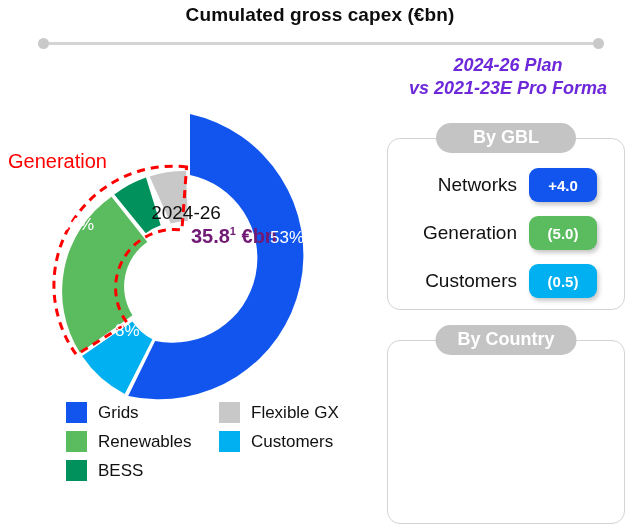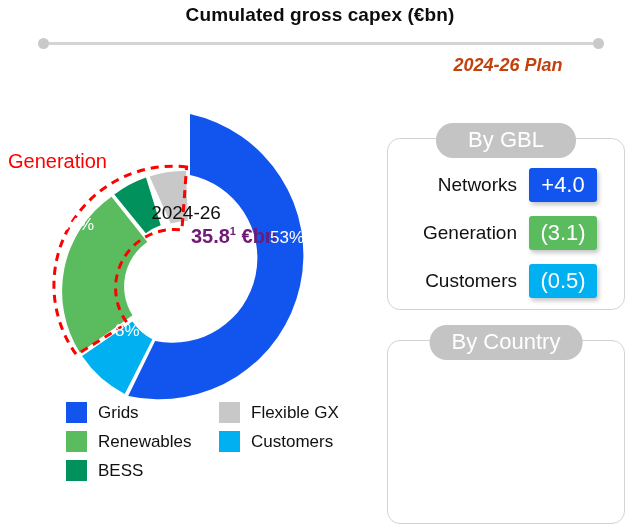--- a/index.html
+++ b/index.html
@@ -146,21 +146,21 @@
     left: 382px;
     top: 54px;
     width: 252px;
     height: 470px;
   }
   .panel-head {
     text-align: center;
     font-size: 18px;
     font-style: italic;
     font-weight: bold;
-    color: #c2410c;
+    color: #6d28d9;
     line-height: 23px;
   }
 
   .card {
     position: absolute;
     left: 5px;
     width: 238px;
     border: 1.6px solid #d3d3d3;
     border-radius: 13px;
     background: #ffffff;
@@ -172,22 +172,22 @@
   .card-pill {
     position: absolute;
     left: 50%;
     transform: translateX(-50%);
     top: -16px;
     min-width: 140px;
     padding: 4px 22px 5px;
     border-radius: 17px;
     background: #c4c4c4;
     color: #ffffff;
-    font-size: 22px;
-    font-weight: normal;
+    font-size: 18px;
+    font-weight: bold;
     text-align: center;
     white-space: nowrap;
     box-sizing: border-box;
   }
 
   .card-rows {
     position: absolute;
     left: 0;
     right: 13px;
     top: 22px;
@@ -201,27 +201,27 @@
   }
   .row-label {
     font-size: 19px;
     color: #111;
     white-space: nowrap;
     margin-right: 12px;
   }
   .row-badge {
     width: 68px;
     height: 34px;
-    border-radius: 3px;
+    border-radius: 9px;
     display: flex;
     align-items: center;
     justify-content: center;
     color: #ffffff;
-    font-size: 22px;
-    font-weight: normal;
+    font-size: 15px;
+    font-weight: bold;
     box-shadow: 2px 3px 4px rgba(0,0,0,0.22);
     box-sizing: border-box;
   }
 </style>
 </head>
 <body>
 
 <div class="title">Cumulated gross capex (€bn)</div>
 
 <div class="divider">
@@ -307,31 +307,32 @@
     <div class="legend-item">
       <span class="legend-swatch" style="background:#00B0F0"></span>
       <span class="legend-text">Customers</span>
     </div>
   </div>
 </div>
 
 <div class="right-panel">
 
   <div class="panel-head">2024-26 Plan</div>
+  <div class="panel-head">vs 2021-23E Pro Forma</div>
 
   <div class="card gbl">
     <div class="card-pill">By GBL</div>
     <div class="card-rows">
       <div class="card-row">
         <span class="row-label">Networks</span>
         <span class="row-badge" style="background:#1155EE">+4.0</span>
       </div>
       <div class="card-row">
         <span class="row-label">Generation</span>
-        <span class="row-badge" style="background:#5BBB5F">(3.1)</span>
+        <span class="row-badge" style="background:#5BBB5F">(5.0)</span>
       </div>
       <div class="card-row">
         <span class="row-label">Customers</span>
         <span class="row-badge" style="background:#00B0F0">(0.5)</span>
       </div>
     </div>
   </div>
 
   <div class="card country">
     <div class="card-pill">By Country</div>

